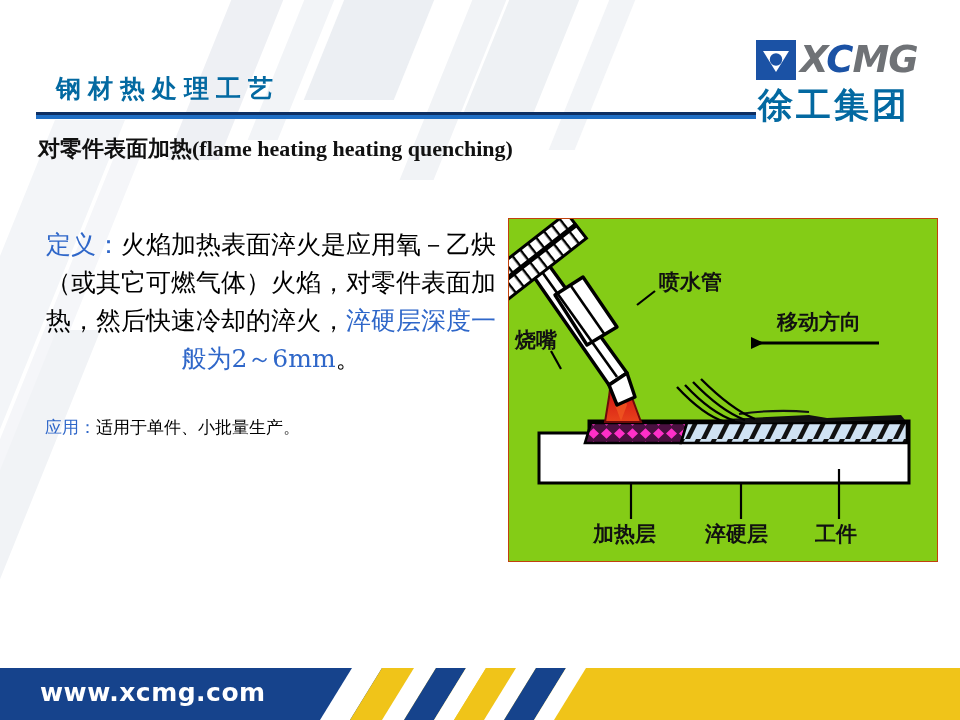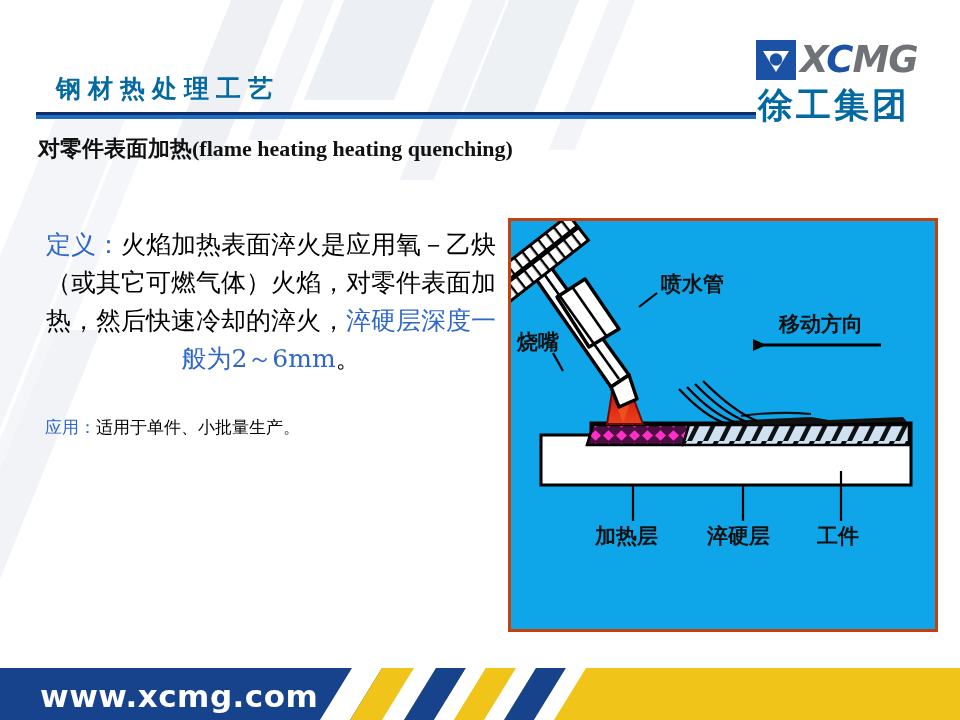--- a/index.html
+++ b/index.html
@@ -140,23 +140,23 @@
     white-space: nowrap;
     z-index: 4;
   }
 
   
   .diagram-panel {
     position: absolute;
     left: 508px;
     top: 218px;
     width: 430px;
-    height: 414px;
-    border: 3px solid #c2410c;
-    background: #0ea5e9;
+    height: 344px;
+    border: 1px solid #c2410c;
+    background: #84cc16;
     box-sizing: border-box;
     z-index: 4;
   }
   .diagram-panel svg { display: block; }
 
   
   .footer {
     position: absolute;
     left: 0;
     top: 664px;
@@ -164,21 +164,21 @@
     height: 56px;
     z-index: 6;
     overflow: hidden;
   }
   .footer svg { display: block; }
   .footer-url {
     position: absolute;
     left: 40px;
     top: 14px;
     font-family: "DejaVu Sans", "Liberation Sans", sans-serif;
-    font-size: 31px;
+    font-size: 25px;
     font-weight: bold;
     color: #ffffff;
     letter-spacing: 0.5px;
     z-index: 7;
   }
 </style>
 </head>
 <body>
 
 <div id="slide">

